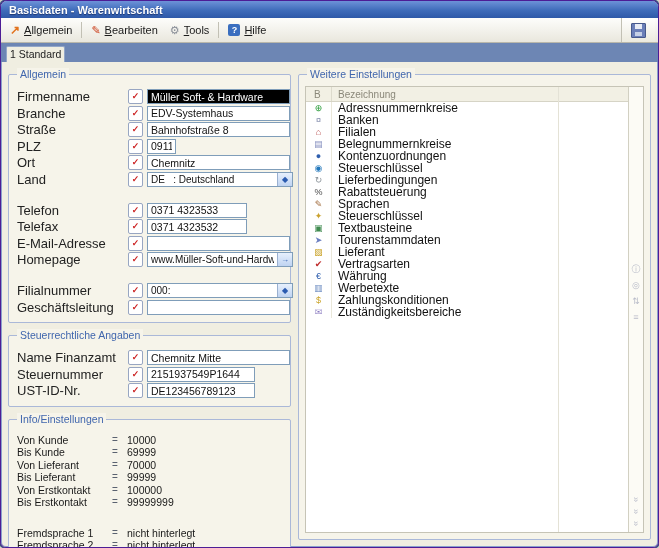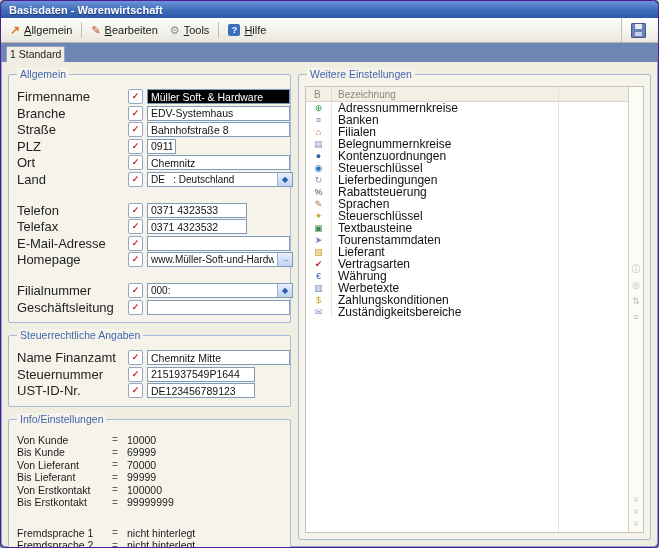--- a/index.html
+++ b/index.html
@@ -71,21 +71,21 @@
   .finput.wide{width:146px}
   .finput.narrow{width:29px}
   .finput.medium{width:100px}
   .finput.tax{width:108px}
   .finput.sel{background:#000000;color:#fff}
   .fcombo{width:146px;height:15px;border:1px solid #7f9db9;background:#fff;display:flex;box-sizing:border-box}
   .fcombo input{flex:1;min-width:0;border:none;outline:none;font-size:10px;font-family:inherit;padding:0 3px;background:transparent;color:#111}
   .combo-btn{flex:none;width:14px;background:linear-gradient(180deg,#e7f0fd,#bfd3f1);border-left:1px solid #9ab0d0;
     color:#2b5bb0;font-size:8px;display:flex;align-items:center;justify-content:center;cursor:pointer}
   
-  .irow{display:flex;align-items:center;height:12.5px;font-size:10.5px}
+  .irow{display:flex;height:12.5px;font-size:10.5px}
   .irow.gap{margin-top:18px}
   .ilabel{flex:none;width:95px;white-space:nowrap}
   .ieq{flex:none;width:15px;color:#5a6270;font-size:10px}
   .ival{white-space:nowrap}
   
   .listwrap{flex:1;display:flex;border:1px solid #c6c4b6;background:#fff;min-width:0;min-height:0}
   .list{flex:1;position:relative;overflow:hidden;display:flex;flex-direction:column}
   .vline{position:absolute;top:0;bottom:0;left:252px;width:1px;background:#e4e2d6}
   .list-header{flex:none;display:flex;height:14px;background:#f2f0e4;border-bottom:1px solid #d6d4c6;
     color:#8b887a;font-size:10px;align-items:center}

